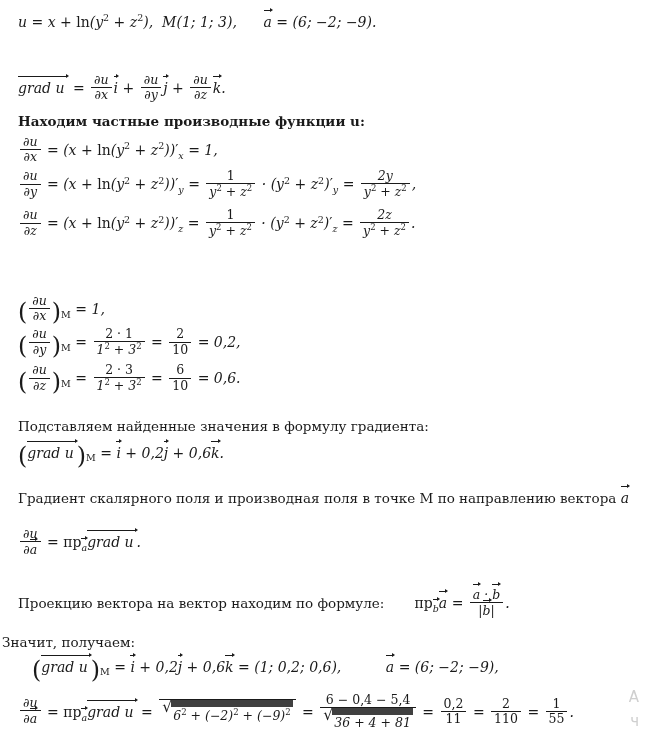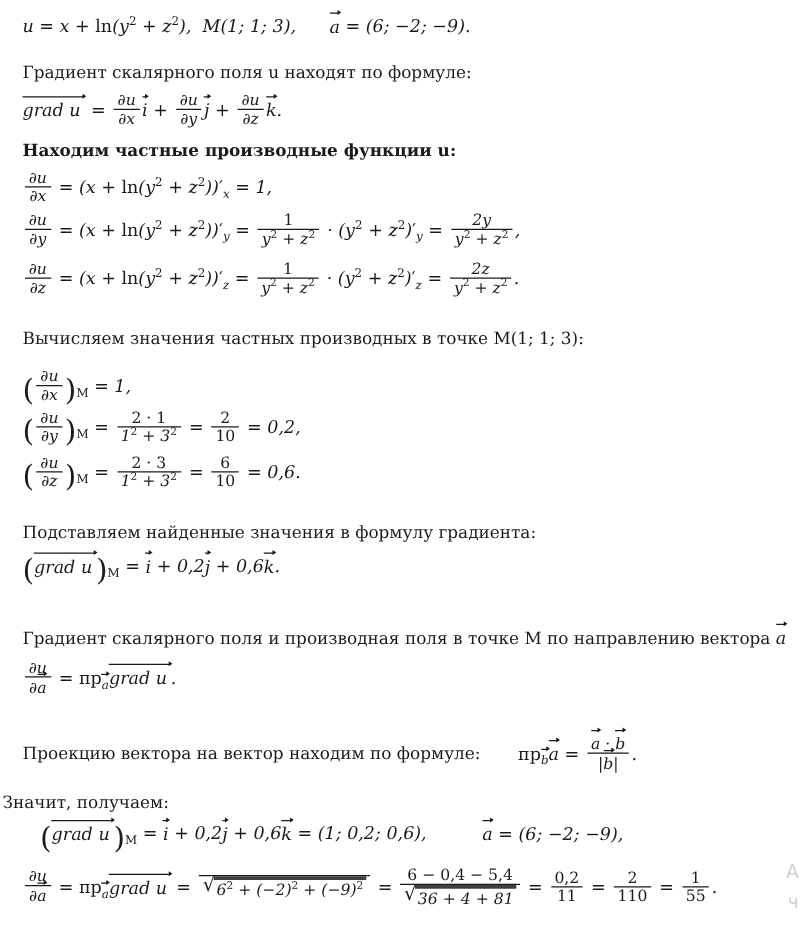--- a/index.html
+++ b/index.html
@@ -102,21 +102,21 @@
     vertical-align: -0.27em;
     font-family: "DejaVu Serif", serif;
   }
   .sqrt {
     display: inline-block;
     position: relative;
     padding-left: 9px;
   }
   .sqrt .radicand {
     display: inline-block;
-    border-top: 3px solid #404040;
+    border-top: 7px solid #404040;
     padding: 1px 2px 0 2px;
   }
   .sqrt .sign {
     position: absolute;
     left: 0;
     top: -1px;
     font-size: 1.25em;
     font-style: normal;
   }
   .watermark {
@@ -130,21 +130,20 @@
 </style>
 </head>
 <body>
 
 <div class="page">
 
   <div class="line math" style="left:18px; top:12px;">
     <span class="up" style="font-style:italic;">u</span> = <span>x</span> + <span class="up">ln</span>(<span>y</span><sup class="exp">2</sup> + <span>z</span><sup class="exp">2</sup>),&nbsp;&nbsp;<span>M</span>(1; 1; 3),&nbsp;&nbsp;&nbsp;&nbsp;&nbsp;&nbsp;<span class="vec">a</span> = (6; −2; −9).
   </div>
 
-  <div class="line txt" style="left:18px; top:50px;">Градиент скалярного поля u находят по формуле:</div>
 
   <div class="line math" style="left:18px; top:74px;">
     <span class="vec vecwide" style="padding-right:4px;">grad u</span> =
     <span class="frac"><span class="num">∂u</span><span class="den">∂x</span></span><span class="vec">i</span> +
     <span class="frac"><span class="num">∂u</span><span class="den">∂y</span></span><span class="vec">j</span> +
     <span class="frac"><span class="num">∂u</span><span class="den">∂z</span></span><span class="vec">k</span>.
   </div>
 
   <div class="line txt bold" style="left:18px; top:113px;">Находим частные производные функции u:</div>
 
@@ -162,21 +161,20 @@
   </div>
 
   <div class="line math" style="left:18px; top:209px;">
     <span class="frac"><span class="num">∂u</span><span class="den">∂z</span></span>
     = (<span>x</span> + <span class="up">ln</span>(<span>y</span><sup class="exp">2</sup> + <span>z</span><sup class="exp">2</sup>))<span style="font-style:normal;">′</span><sub class="sb">z</sub> =
     <span class="frac"><span class="num up">1</span><span class="den"><span style="font-style:italic;">y</span><sup class="exp">2</sup> + <span style="font-style:italic;">z</span><sup class="exp">2</sup></span></span>
     · (<span>y</span><sup class="exp">2</sup> + <span>z</span><sup class="exp">2</sup>)<span style="font-style:normal;">′</span><sub class="sb">z</sub> =
     <span class="frac"><span class="num">2z</span><span class="den"><span style="font-style:italic;">y</span><sup class="exp">2</sup> + <span style="font-style:italic;">z</span><sup class="exp">2</sup></span></span>.
   </div>
 
-  <div class="line txt" style="left:18px; top:263px;">Вычисляем значения частных производных в точке M(1; 1; 3):</div>
 
   <div class="line math" style="left:18px; top:295px;">
     <span class="paren-big">(</span><span class="frac"><span class="num">∂u</span><span class="den">∂x</span></span><span class="paren-big">)</span><sub class="sb" style="font-style:normal;">M</sub>
     = 1,
   </div>
 
   <div class="line math" style="left:18px; top:328px;">
     <span class="paren-big">(</span><span class="frac"><span class="num">∂u</span><span class="den">∂y</span></span><span class="paren-big">)</span><sub class="sb" style="font-style:normal;">M</sub>
     = <span class="frac"><span class="num up">2 · 1</span><span class="den">1<sup class="exp">2</sup> + 3<sup class="exp">2</sup></span></span>
     = <span class="frac"><span class="num up">2</span><span class="den up">10</span></span> = 0,2,
@@ -188,21 +186,21 @@
     = <span class="frac"><span class="num up">6</span><span class="den up">10</span></span> = 0,6.
   </div>
 
   <div class="line txt" style="left:18px; top:418px;">Подставляем найденные значения в формулу градиента:</div>
 
   <div class="line math" style="left:18px; top:442px;">
     <span class="paren-big">(</span><span class="vec vecwide" style="padding-right:3px;">grad u</span><span class="paren-big">)</span><sub class="sb" style="font-style:normal;">M</sub>
     = <span class="vec">i</span> + 0,2<span class="vec">j</span> + 0,6<span class="vec">k</span>.
   </div>
 
-  <div class="line txt" style="left:18px; top:489px;margin-top:13px;">
+  <div class="line txt" style="left:18px; top:489px;">
     Градиент скалярного поля и производная поля в точке М по направлению вектора <span class="math"><span class="vec">a</span></span>
   </div>
 
   <div class="line math" style="left:18px; top:528px;">
     <span class="frac"><span class="num">∂u</span><span class="den">∂<span class="vec">a</span></span></span>
     = <span class="up">пр</span><sub class="sb"><span class="vec">a</span></sub><span class="vec vecwide" style="padding-right:3px;">grad u</span>.
   </div>
 
   <div class="line txt" style="left:18px; top:588px;">
     <span>Проекцию вектора на вектор находим по формуле:</span>

